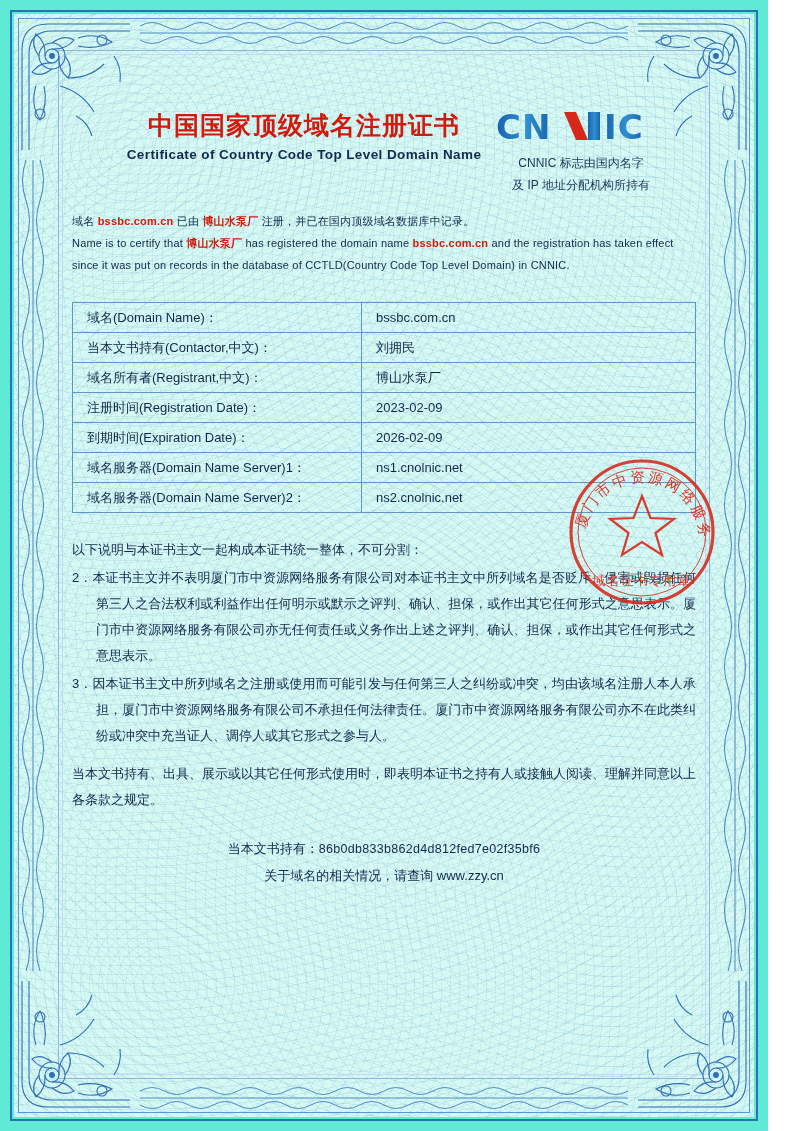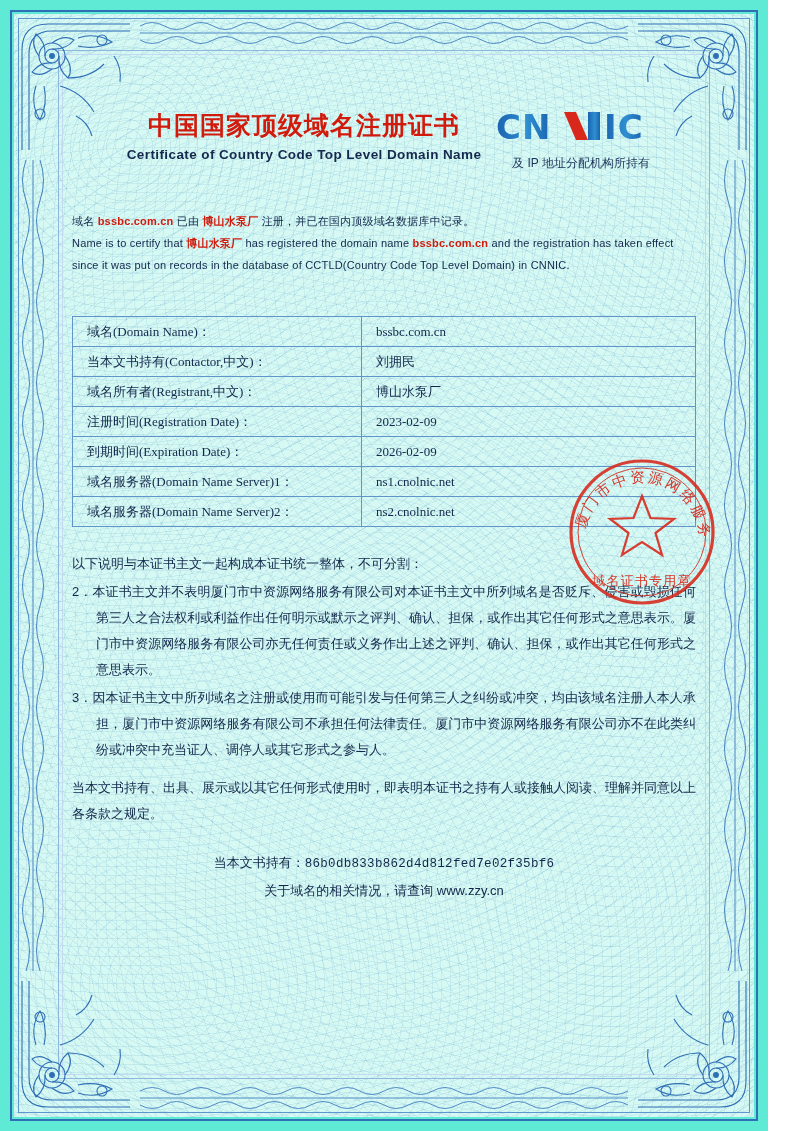--- a/index.html
+++ b/index.html
@@ -156,27 +156,26 @@
     letter-spacing: .2px;
   }
   .intro .red {
     color: #d11a0c;
     font-weight: bold;
   }
   .intro .line { display: block; }
 
   
   .info-table {
-    margin-top: 40px;
+    margin-top: 26px;
     width: 100%;
     border-collapse: collapse;
     table-layout: fixed;
     position: relative;
     z-index: 2;
-    font-family: Liberation Serif, serif;
   }
   .info-table td {
     border: 1px solid #5f95c9;
     height: 29px;
     padding: 0 14px;
     font-size: 13px;
     color: #12284b;
     background: transparent;
   }
   .info-table td.label { width: 260px; }
@@ -208,21 +207,21 @@
 
   
   .footer {
     margin-top: 22px;
     text-align: center;
     font-size: 13px;
     color: #12284b;
     line-height: 2.1;
   }
   .footer .mono {
-    font-family: Liberation Mono, monospace;
+    font-family: Liberation Sans, sans-serif;
     font-size: 12.5px;
     letter-spacing: .3px;
     text-align: right;
   }
 </style>
 </head>
 <body>
 
 <div class="certificate">
 
@@ -363,20 +362,21 @@
                 <stop offset="55%" stop-color="#2f8fd0"></stop>
                 <stop offset="100%" stop-color="#1a63b0"></stop>
               </linearGradient>
             </defs>
             <text x="0" y="33" font-family="DejaVu Sans, Liberation Sans, sans-serif" font-size="34" font-weight="bold" fill="url(#cg)" letter-spacing="1">CN</text>
             <path d="M68 6 L80 6 L92 34 L80 34 Z" fill="#d8281b"></path>
             <path d="M92 6 L104 6 L104 34 L92 34 Z" fill="url(#cg)"></path>
             <text x="108" y="33" font-family="DejaVu Sans, Liberation Sans, sans-serif" font-size="34" font-weight="bold" fill="url(#cg)" letter-spacing="1">IC</text>
           </svg>
         </div>
+        <div class="logo-sub">CNNIC 标志由国内名字</div>
         <div class="logo-sub">及 IP 地址分配机构所持有</div>
       </div>
     </div>
 
     <div class="intro">
       <span class="line">
         <span>域名</span>
         <span class="red">bssbc.com.cn</span>
         <span>已由</span>
         <span class="red">博山水泵厂</span>

